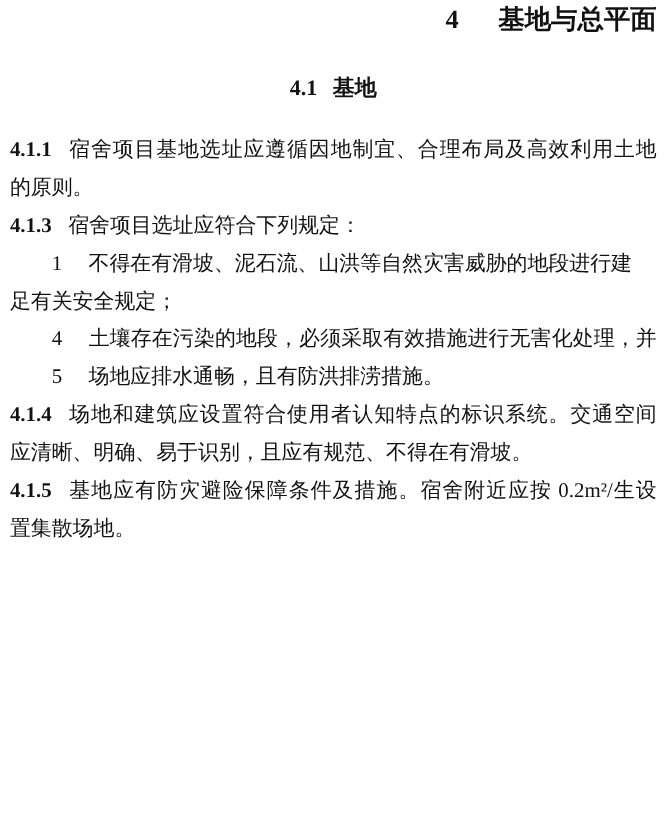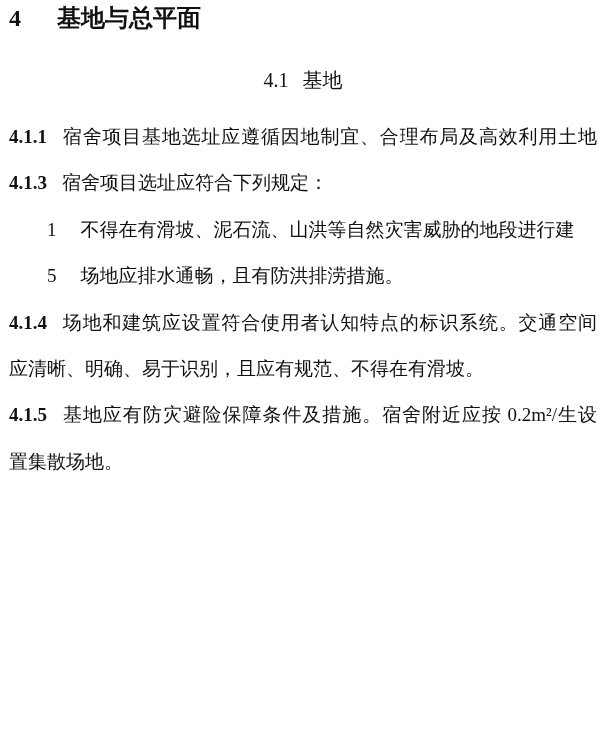--- a/index.html
+++ b/index.html
@@ -20,43 +20,42 @@
     height: 739px;
     padding: 0 7px 0 9px;
     background: #ffffff;
   }
   h1.chapter {
     margin: 0;
     padding-top: 2px;
     font-size: 24px;
     line-height: 32px;
     font-weight: bold;
-    text-align: left;
+    text-align: right;
     letter-spacing: 0;
   }
   .hgap1 { display: inline-block; width: 36px; }
   h2.section {
     margin: 32px 0 0 0;
     font-size: 20px;
     line-height: 28px;
-    font-weight: normal;
+    font-weight: bold;
     text-align: center;
   }
   .hgap2 { display: inline-block; width: 14px; }
   .clauses {
     margin-top: 26px;
     font-size: 19px;
   }
   .line {
     height: 34.4px;
     line-height: 34.4px;
     overflow: hidden;
     text-align: left;
     white-space: normal;
-    margin-top: 12px;
   }
   .line.fill {
     text-align: justify;
     text-align-last: justify;
     -moz-text-align-last: justify;
   }
   .line.indent {
     text-indent: 38px;
   }
   .num {
@@ -71,30 +70,33 @@
 <body>
 
 <div class="page">
   <h1 class="chapter"><span>4</span><span class="hgap1"></span><span>基地与总平面</span></h1>
 
   <h2 class="section"><span>4.1</span><span class="hgap2"></span><span>基地</span></h2>
 
   <div class="clauses">
       <div class="block clause">
         <div class="line fill"><span class="num">4.1.1</span>宿舍项目基地选址应遵循因地制宜、合理布局及高效利用土地</div>
+        <div class="line">的原则。</div>
       </div>
       <div class="block clause">
         <div class="line"><span class="num">4.1.3</span>宿舍项目选址应符合下列规定：</div>
       </div>
       <div class="block item">
         <div class="line indent"><span class="inum">1</span>不得在有滑坡、泥石流、山洪等自然灾害威胁的地段进行建设；</div>
       </div>
       <div class="block item">
+        <div class="line">足有关安全规定；</div>
       </div>
       <div class="block item">
+        <div class="line fill indent"><span class="inum">4</span>土壤存在污染的地段，必须采取有效措施进行无害化处理，并</div>
       </div>
       <div class="block item">
         <div class="line indent"><span class="inum">5</span>场地应排水通畅，且有防洪排涝措施。</div>
       </div>
       <div class="block clause">
         <div class="line fill"><span class="num">4.1.4</span>场地和建筑应设置符合使用者认知特点的标识系统。交通空间</div>
         <div class="line">应清晰、明确、易于识别，且应有规范、不得在有滑坡。</div>
       </div>
       <div class="block clause">
         <div class="line fill"><span class="num">4.1.5</span>基地应有防灾避险保障条件及措施。宿舍附近应按 0.2m²/生设</div>

